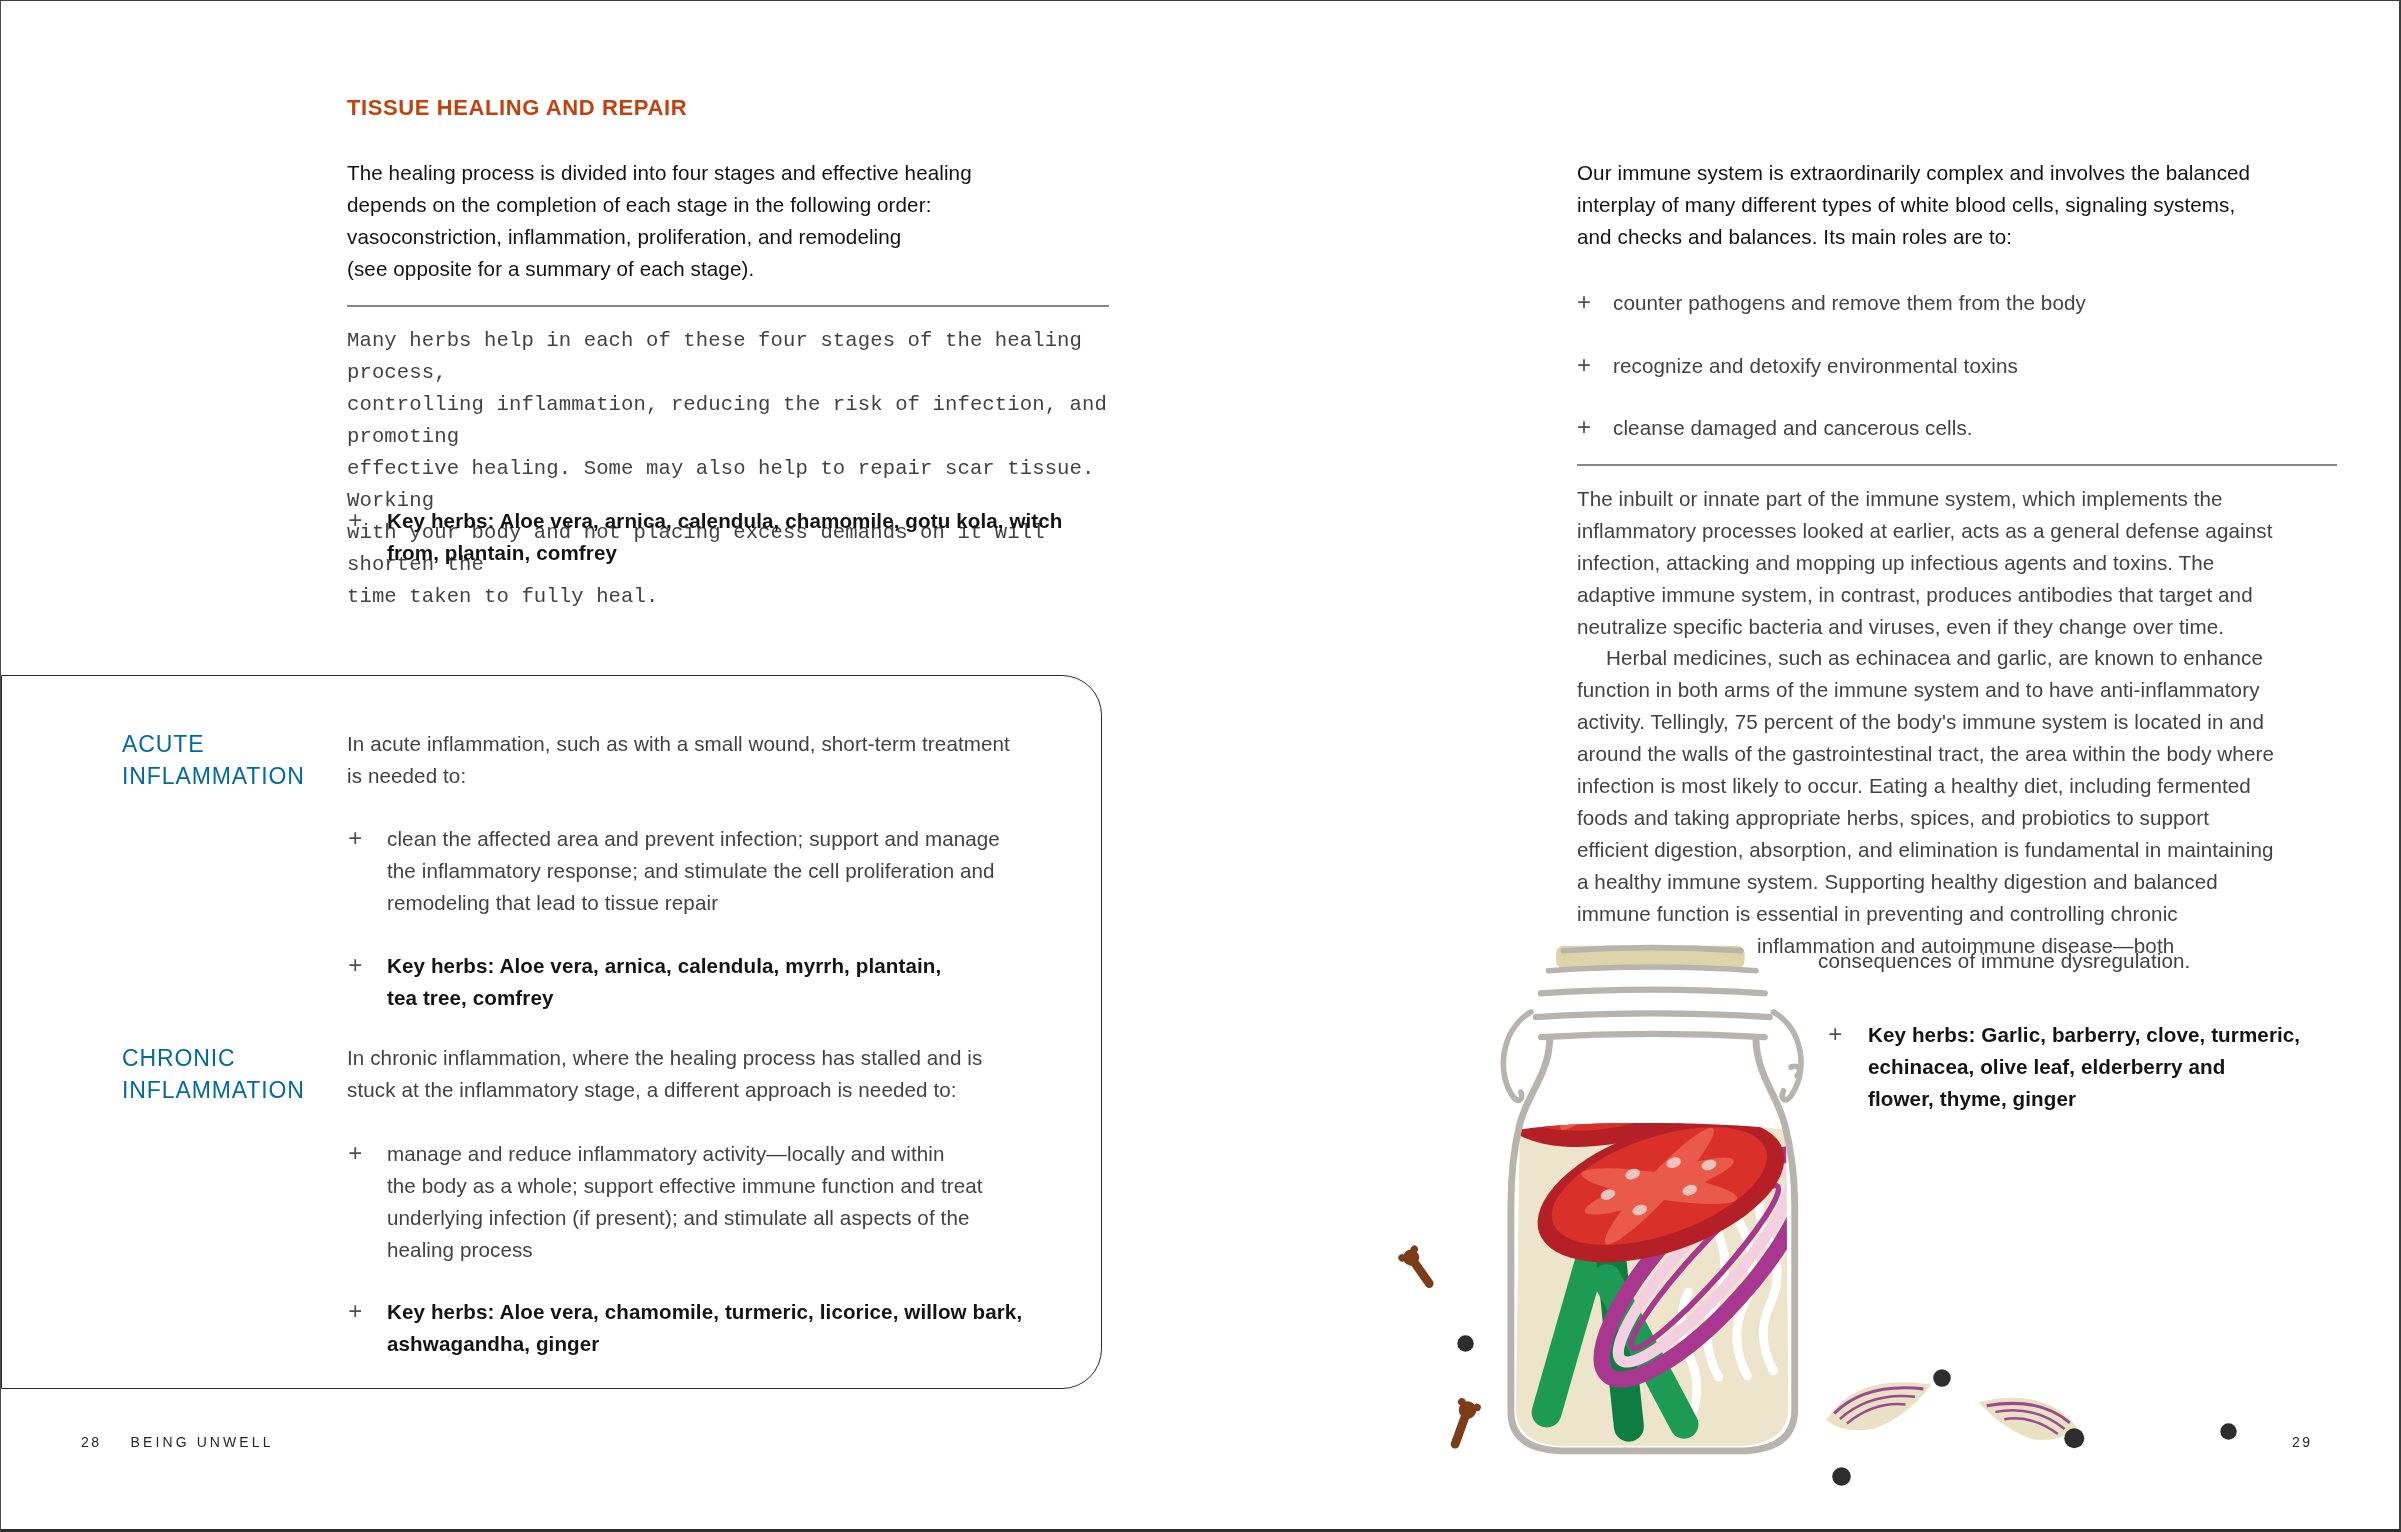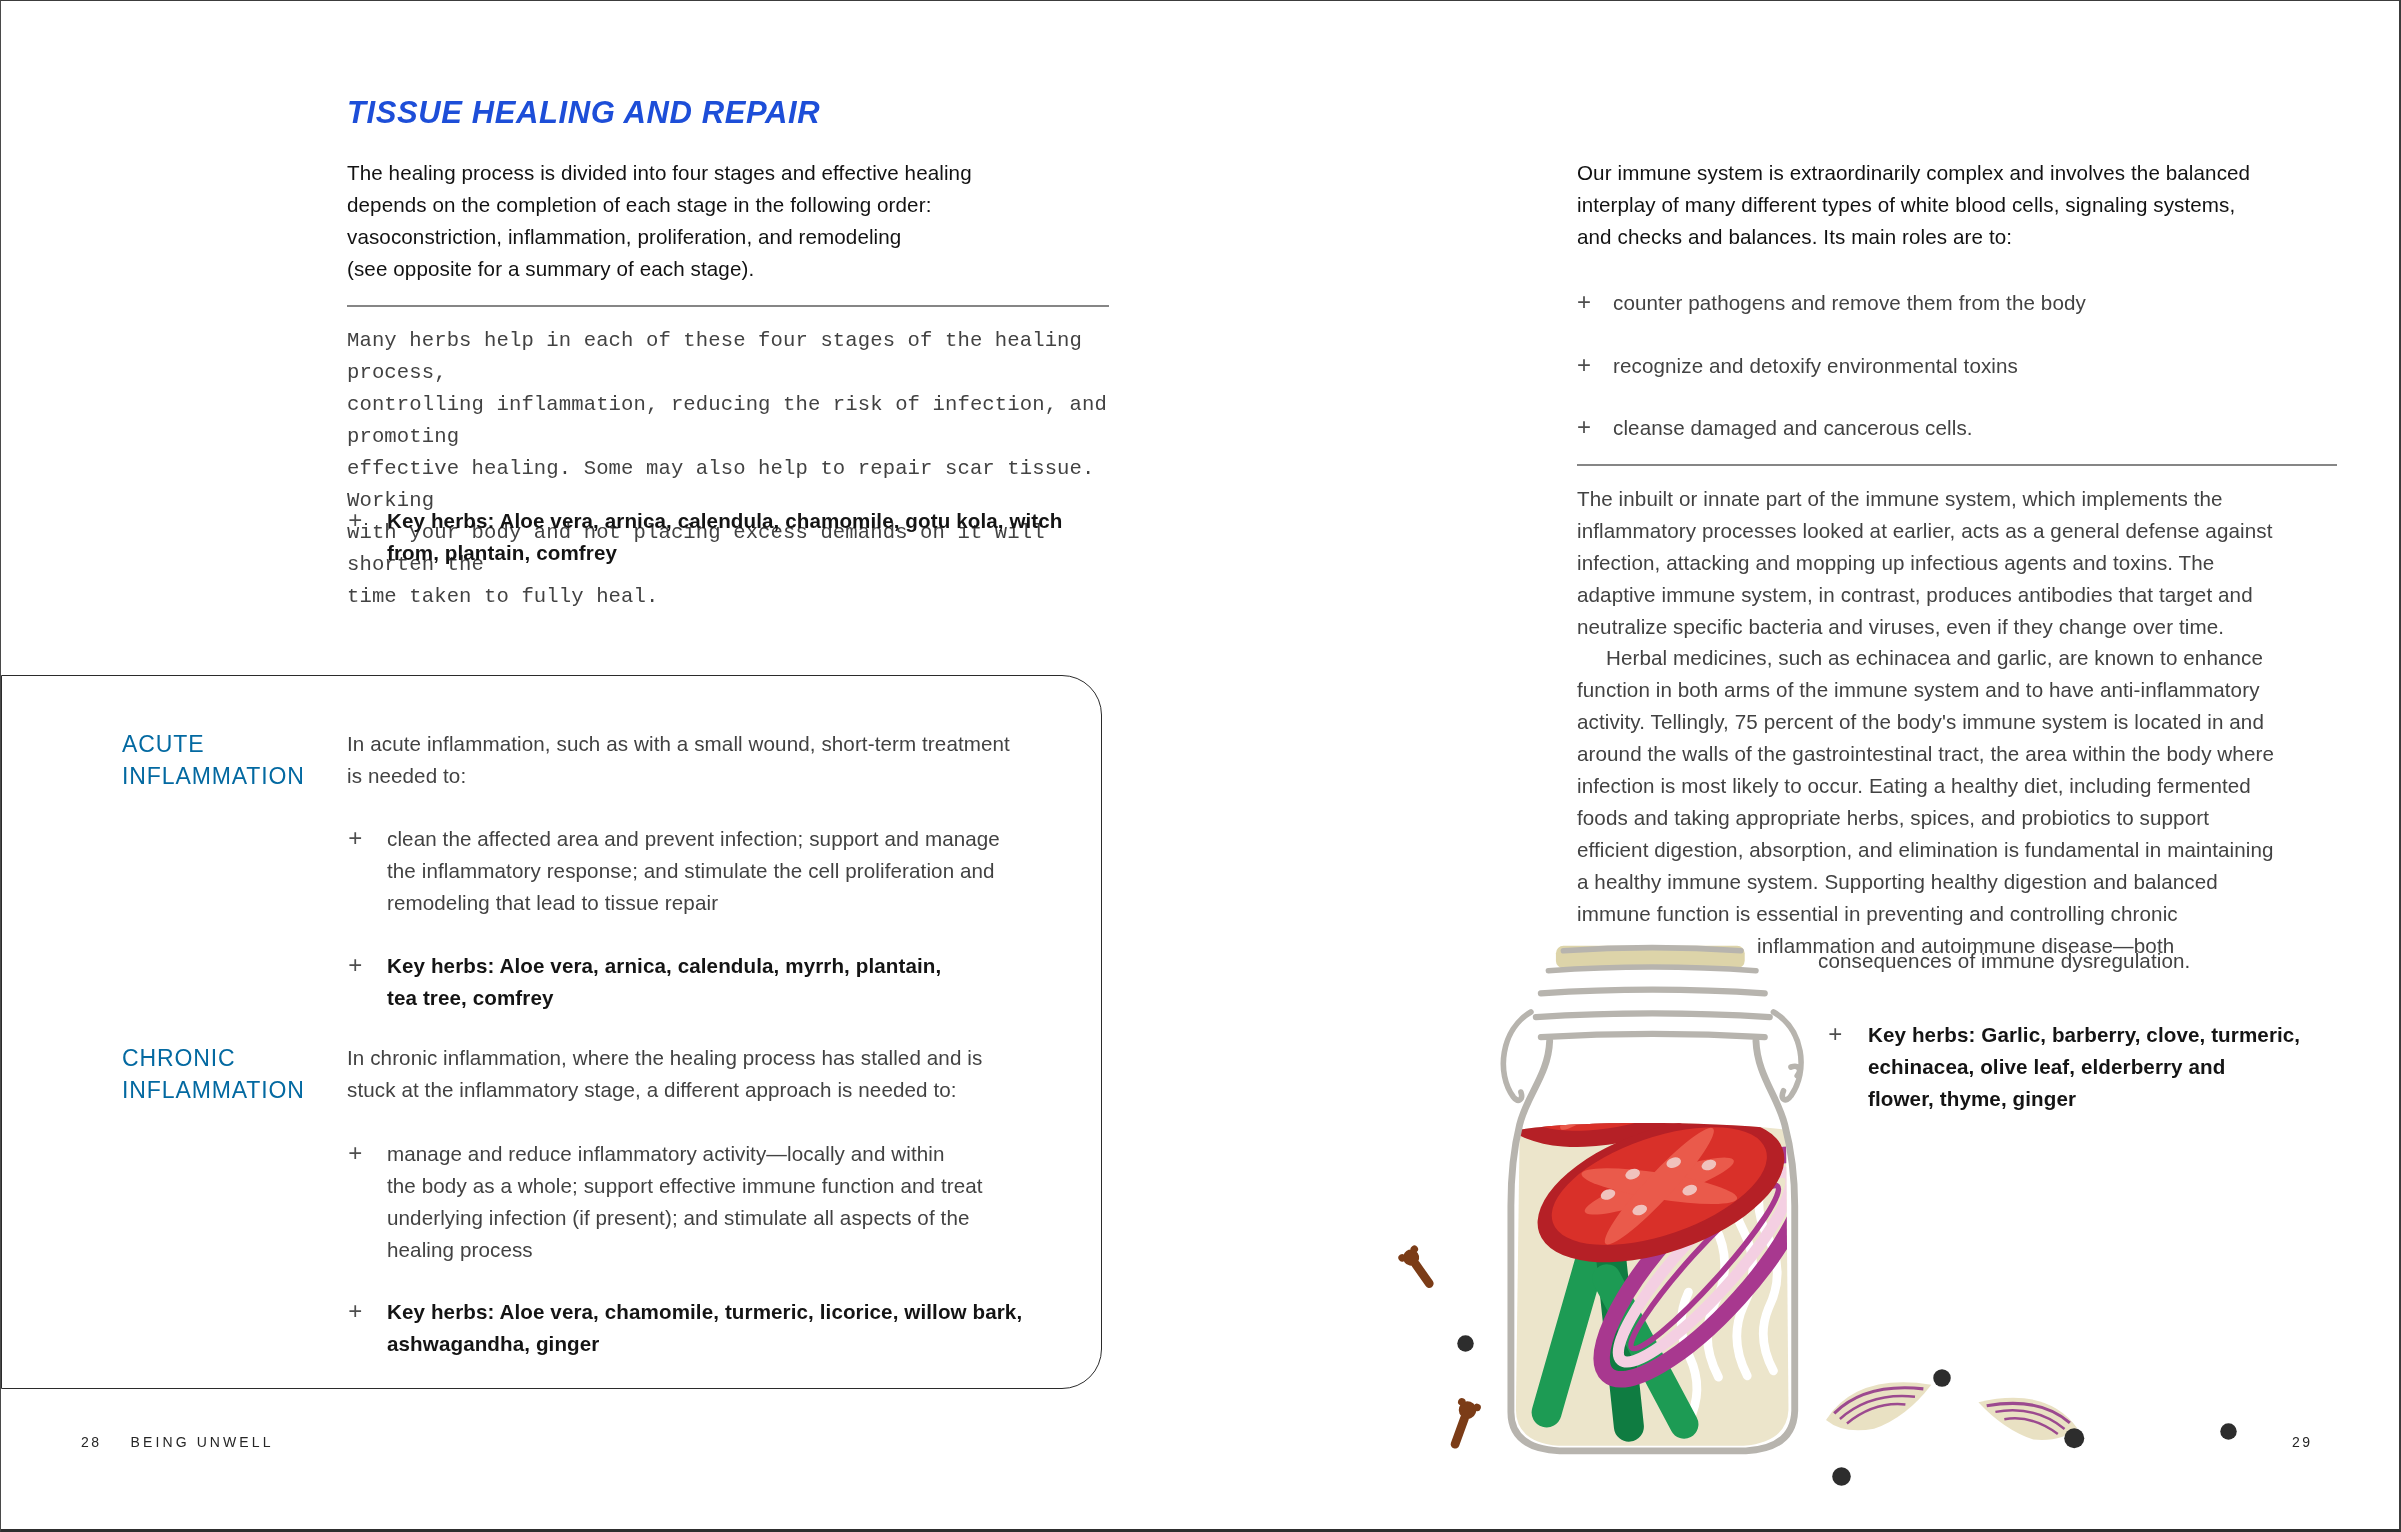--- a/index.html
+++ b/index.html
@@ -12,21 +12,21 @@
     border-left:1.3px solid #4a4a4a;
     border-right:2.5px solid #3c3c3c;
     border-bottom:4.4px solid #2e2e2e;
     overflow:hidden;
     font-family:"Liberation Sans", sans-serif;
     color:#222;
   }
   .abs{position:absolute;}
   .txt{white-space:pre-line;}
   .h1{
-    font-size:31px;font-weight:700;color:#1d4ed8;letter-spacing:0.6px;font-style:italic;
+    font-size:22px;font-weight:700;color:#c2410c;letter-spacing:0.6px;
   }
   .intro{
     font-size:20.6px;line-height:32px;color:#121212;font-weight:500;letter-spacing:0.1px;
   }
   .body-light{
     font-size:20.6px;line-height:32px;color:#424242;font-weight:400;letter-spacing:0.1px;
   }
   .keyherbs{
     font-size:20.6px;line-height:32px;color:#141414;font-weight:600;letter-spacing:0.1px;
   }

